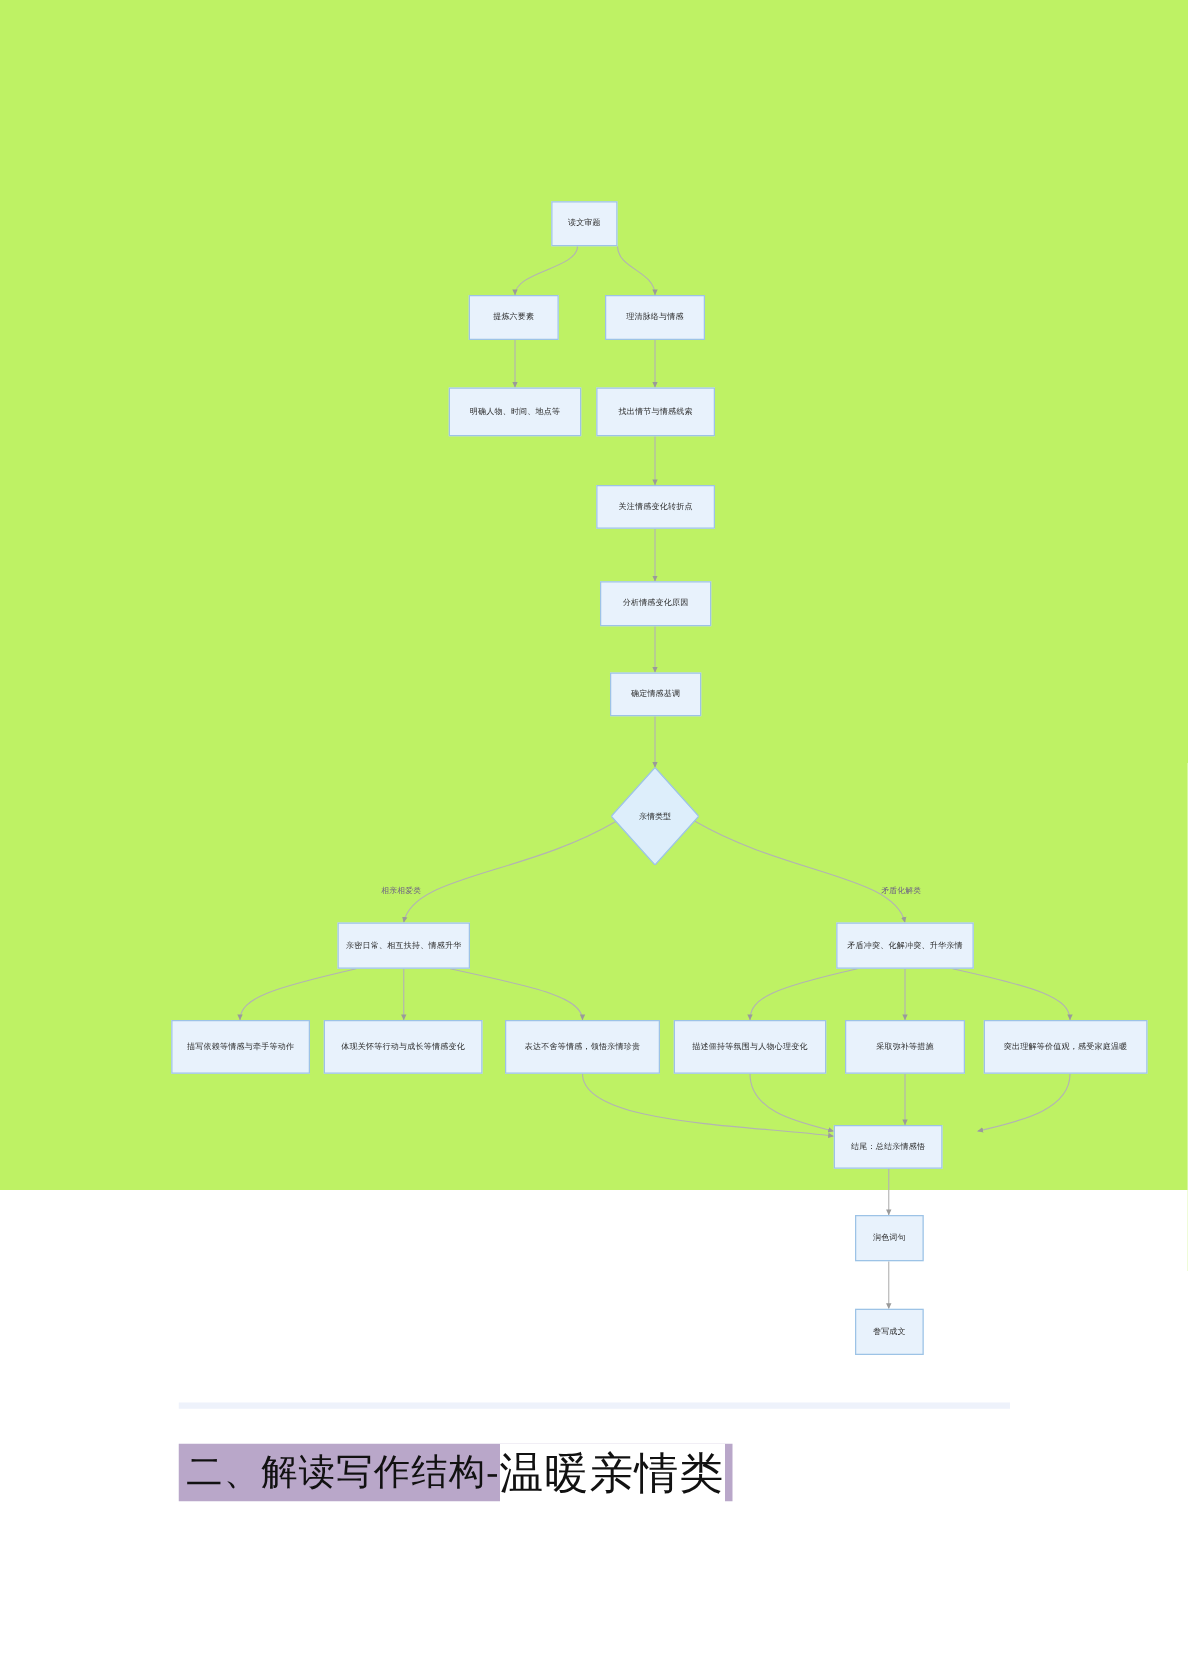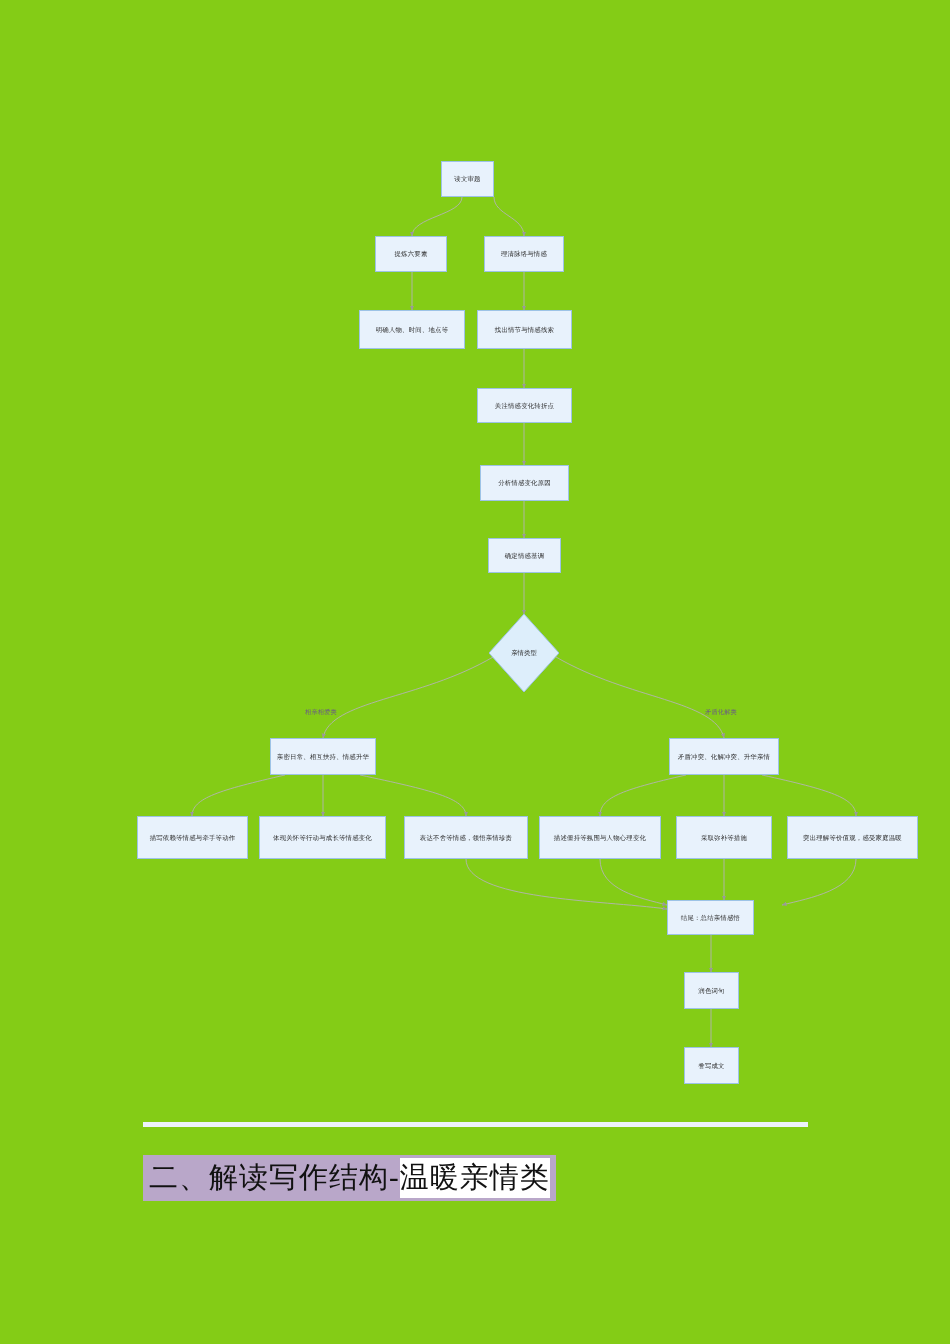--- a/index.html
+++ b/index.html
@@ -11,22 +11,22 @@
     width: 950px;
     height: 1344px;
     position: relative;
     font-family: "Liberation Sans", "DejaVu Sans", sans-serif;
     overflow: hidden;
   }
   #page {
     position: absolute;
     left: 0; top: 0;
     width: 950px;
-    height: 1344px;
-    background: #84cc16;
+    height: 952px;
+    background: #bef264;
   }
   
   #flow-canvas {
     position: absolute;
     left: 0;
     top: 0;
     width: 950px;
     height: 1110px;
   }
   #edges {
@@ -109,21 +109,21 @@
     padding-right: 6px;
   }
   #heading-band .h-main {
     font-family: "Liberation Serif", "DejaVu Serif", serif;
     font-size: 29px;
     color: #111111;
     letter-spacing: 1px;
   }
   #heading-band .h-highlight {
     font-family: "Liberation Serif", "DejaVu Serif", serif;
-    font-size: 29px;
+    font-size: 35px;
     color: #111111;
     background: #ffffff;
     letter-spacing: 1px;
   }
 </style>
 </head>
 <body>
 
 <div id="page">
 

